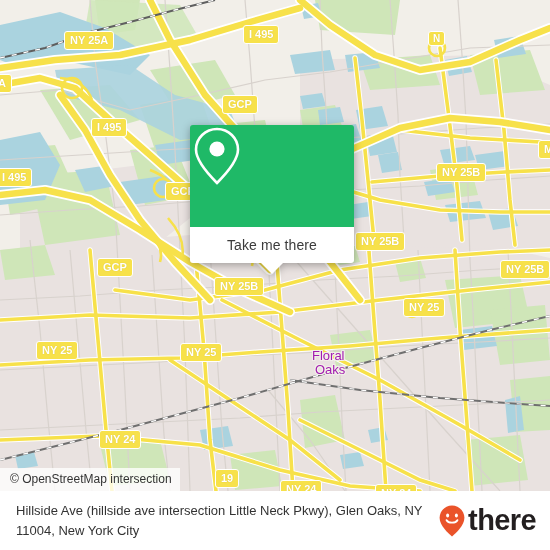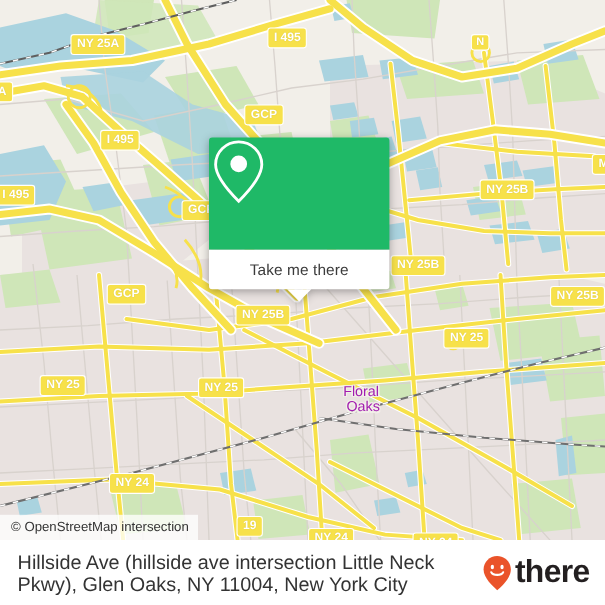--- a/index.html
+++ b/index.html
@@ -88,21 +88,21 @@
   
   .footer{
     position:absolute;left:0;top:491px;width:550px;height:59px;
     background:#ffffff;
     display:flex;align-items:center;
     box-sizing:border-box;
     padding:0 14px 0 16px;
   }
   .footer-text{
     flex:1;
-    font-size:18px;
+    font-size:13px;
     line-height:20px;
     color:#333333;
     padding-right:8px;
   }
   .brand{
     display:flex;align-items:center;gap:2px;flex:none;
   }
   .brand-word{
     font-size:29px;
     font-weight:bold;

